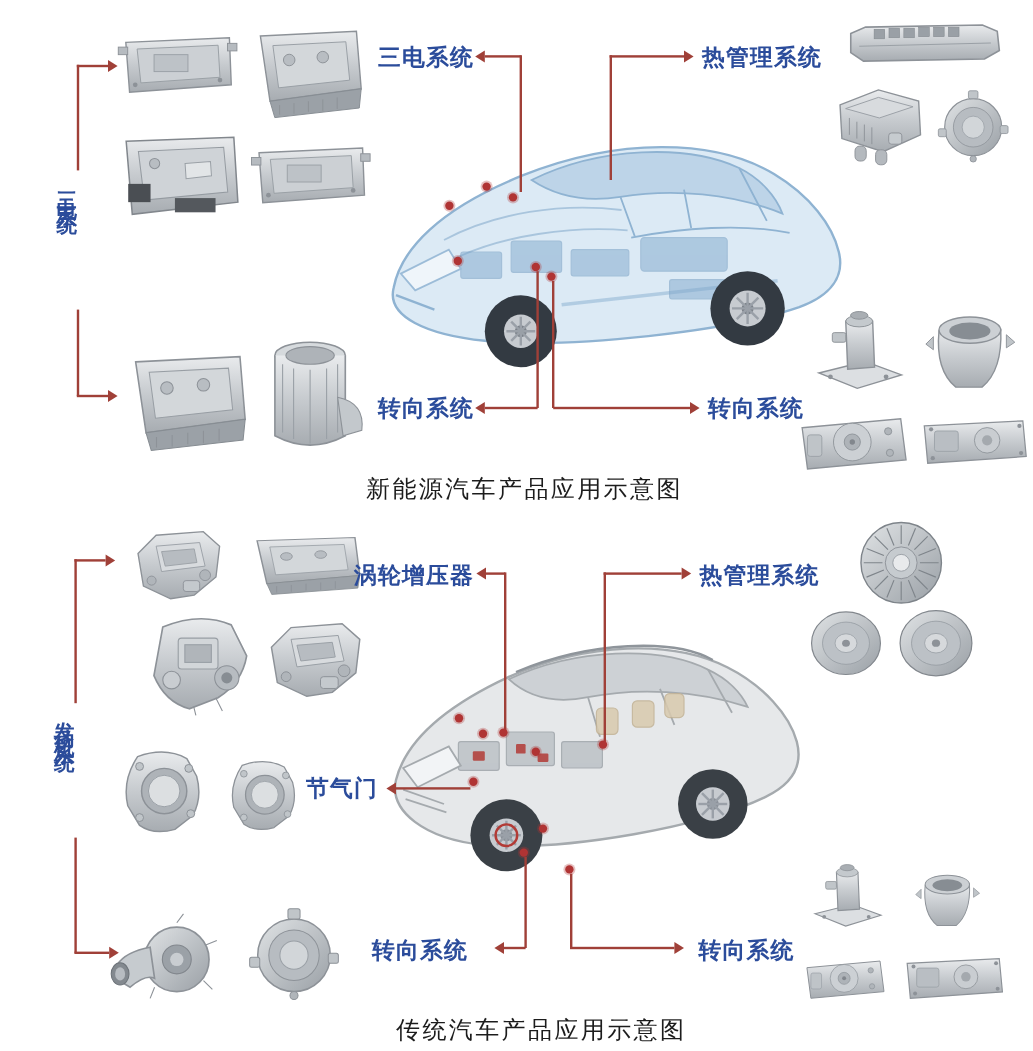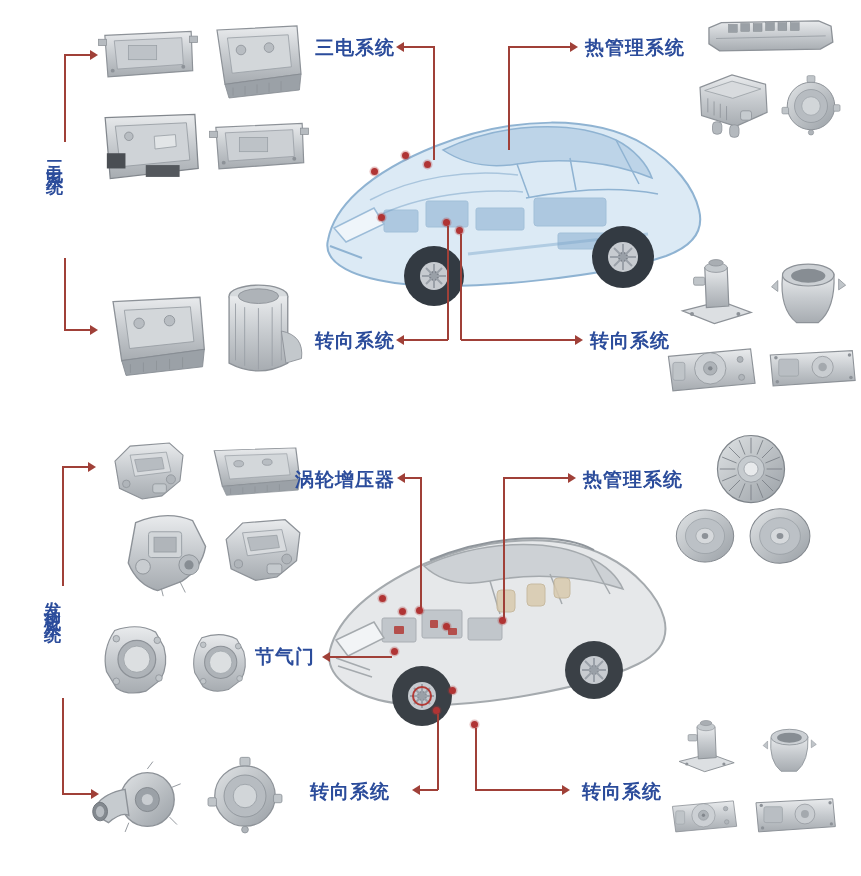--- a/index.html
+++ b/index.html
@@ -425,20 +425,21 @@
     <div class="hline" style="left:461px;top:339px;width:115px"></div>
     <div class="vline" style="left:460px;top:234px;height:106px"></div>
 
     <div class="dot" style="left:371px;top:168px"></div>
     <div class="dot" style="left:402px;top:152px"></div>
     <div class="dot" style="left:424px;top:161px"></div>
     <div class="dot" style="left:378px;top:214px"></div>
     <div class="dot" style="left:443px;top:219px"></div>
     <div class="dot" style="left:456px;top:227px"></div>
 
+    <div class="caption" style="left:305px;top:394px">新能源汽车产品应用示意图</div>
   </section>
 
   <section>
 
     <div class="vline" style="left:62px;top:466px;height:120px"></div>
     <div class="vline" style="left:62px;top:698px;height:96px"></div>
     <div class="hline" style="left:62px;top:466px;width:26px"></div>
     <div class="arr-r" style="left:88px;top:462px"></div>
     <div class="hline" style="left:62px;top:793px;width:29px"></div>
     <div class="arr-r" style="left:91px;top:789px"></div>
@@ -557,14 +558,15 @@
     <div class="dot" style="left:416px;top:607px"></div>
     <div class="dot" style="left:499px;top:617px"></div>
     <div class="dot" style="left:391px;top:648px"></div>
     <div class="dot" style="left:433px;top:707px"></div>
     <div class="dot" style="left:471px;top:721px"></div>
     <div class="dot" style="left:379px;top:595px"></div>
     <div class="dot" style="left:399px;top:608px"></div>
     <div class="dot" style="left:443px;top:623px"></div>
     <div class="dot" style="left:449px;top:687px"></div>
 
+    <div class="caption" style="left:330px;top:845px">传统汽车产品应用示意图</div>
   </section>
 </div>
 
 </body></html>

